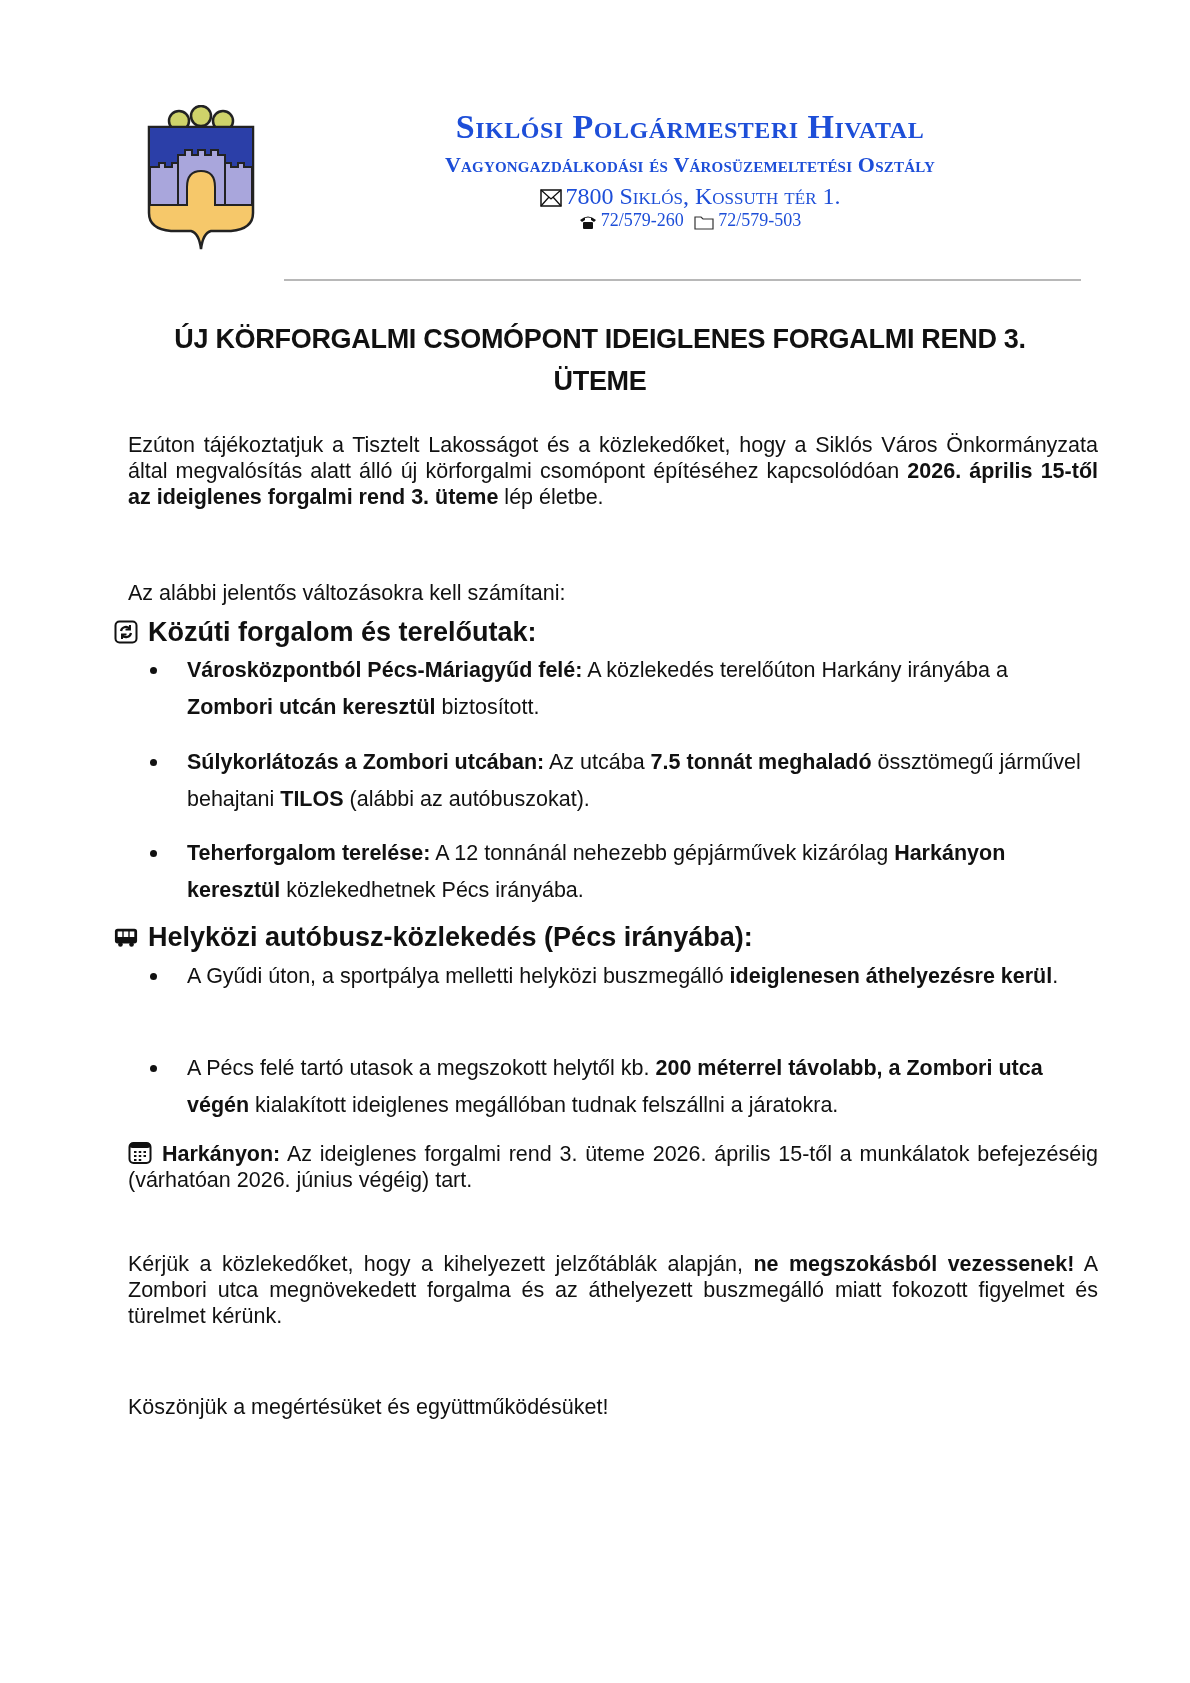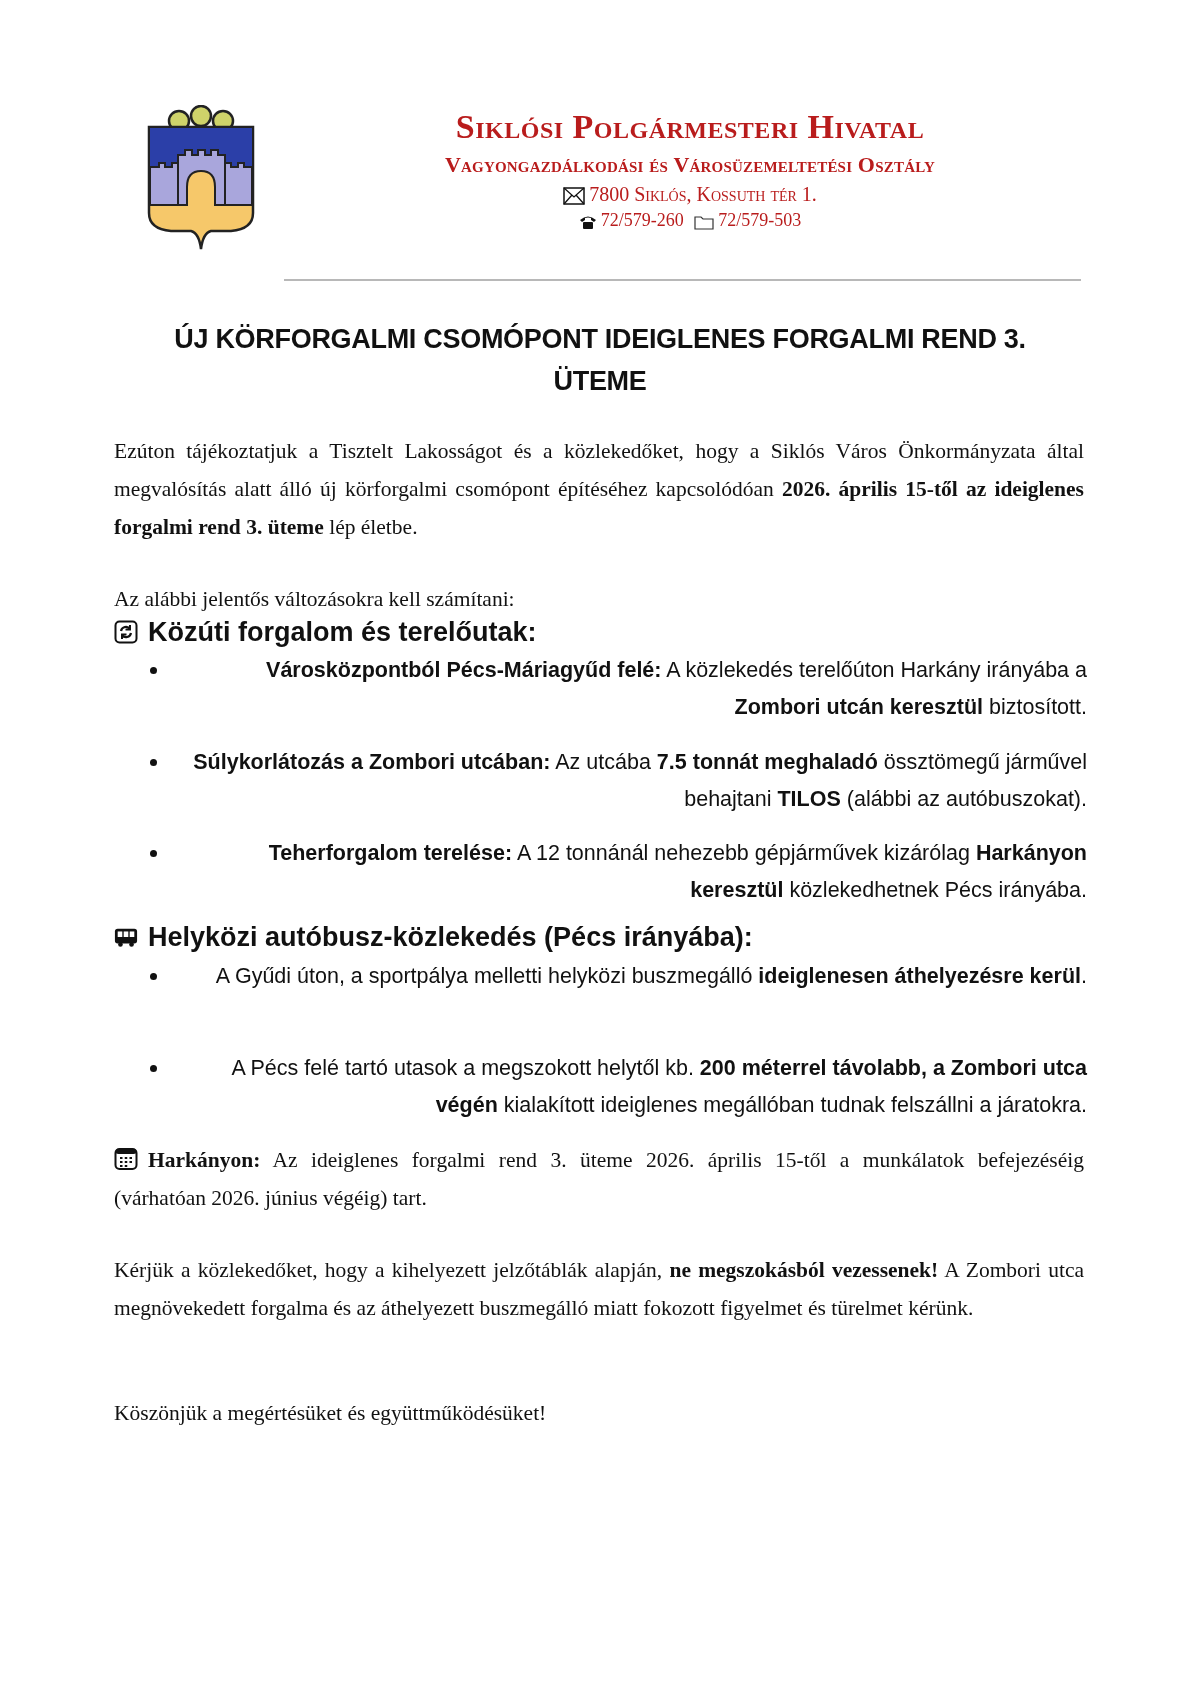--- a/index.html
+++ b/index.html
@@ -1,45 +1,45 @@
 <!DOCTYPE html>
 <html><head>
 <meta charset="utf-8">
 <style>
   html, body { margin: 0; padding: 0; background: #ffffff; }
   body { width: 1190px; height: 1683px; position: relative; overflow: hidden; color: #111; font-family: "Liberation Sans", sans-serif; }
   .page { position: absolute; left: 0; top: 0; width: 1190px; height: 1683px; }
 
   
   .crest { position: absolute; left: 145px; top: 105px; width: 112px; height: 148px; }
-  .lh { position: absolute; left: 330px; width: 720px; text-align: center; font-family: "Liberation Serif", serif; color: #b91c1c; }
+  .lh { position: absolute; left: 330px; width: 720px; text-align: center; font-family: "Liberation Serif", serif; color: #1d4ed8; }
   .lh-title { top: 108px; font-size: 34px; font-weight: bold; font-variant: small-caps; letter-spacing: 0.5px; }
   .lh-dept { top: 152px; font-size: 22px; font-weight: bold; font-variant: small-caps; letter-spacing: 0.2px; }
-  .lh-addr { top: 183px; font-size: 20px; font-variant: small-caps; }
+  .lh-addr { top: 183px; font-size: 24px; font-variant: small-caps; }
   .lh-phone { top: 210px; font-size: 18px; }
   .lh .ico { display: inline-block; vertical-align: middle; margin-right: 4px; }
   .divider { position: absolute; left: 284px; top: 279px; width: 797px; height: 0; border-top: 2px solid #b8b8b8; }
 
   
   .doc-title { position: absolute; left: 110px; width: 980px; top: 318px; text-align: center; font-weight: bold; font-size: 27px; line-height: 42px; letter-spacing: -0.3px; }
 
-  .p { position: absolute; left: 114px; width: 970px; font-size: 21.5px; line-height: 38px; font-family: Liberation Serif, serif; }
+  .p { position: absolute; left: 128px; width: 970px; font-size: 21.5px; line-height: 26px; }
   .just { text-align: justify; text-align-last: left; }
   b { font-weight: bold; }
 
   .intro { top: 432px; }
   .lead { top: 580px; }
   .heading { position: absolute; left: 114px; font-size: 27px; font-weight: bold; line-height: 36px; display: flex; align-items: center; }
   .heading .hico { width: 24px; height: 24px; margin-right: 10px; display: inline-flex; }
   .h1 { top: 614px; }
   .h2 { top: 919px; }
 
   .bullet { position: absolute; left: 150px; width: 930px; font-size: 21.5px; line-height: 36.5px; }
   .bullet .dot { position: absolute; left: 0; top: 15px; width: 7px; height: 7px; border-radius: 50%; background: #111; }
-  .bullet .txt { position: absolute; left: 37px; width: 900px; text-align: right; }
+  .bullet .txt { position: absolute; left: 37px; width: 900px; }
   .b1 { top: 652px; }
   .b2 { top: 744px; }
   .b3 { top: 835px; }
   .b4 { top: 958px; }
   .b5 { top: 1050px; }
 
   .duration { top: 1141px; }
   .duration .hico { display: inline-block; width: 24px; height: 24px; vertical-align: -4px; margin-right: 10px; }
   .request { top: 1251px; }
   .thanks { top: 1394px; }

